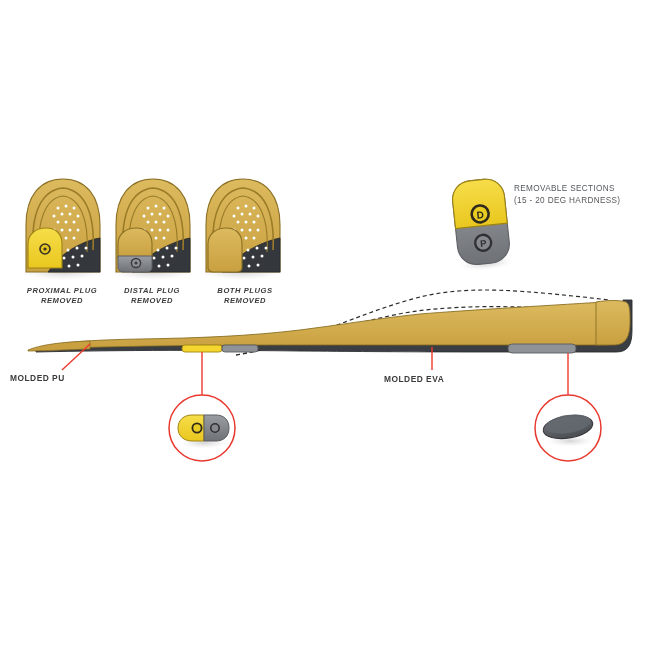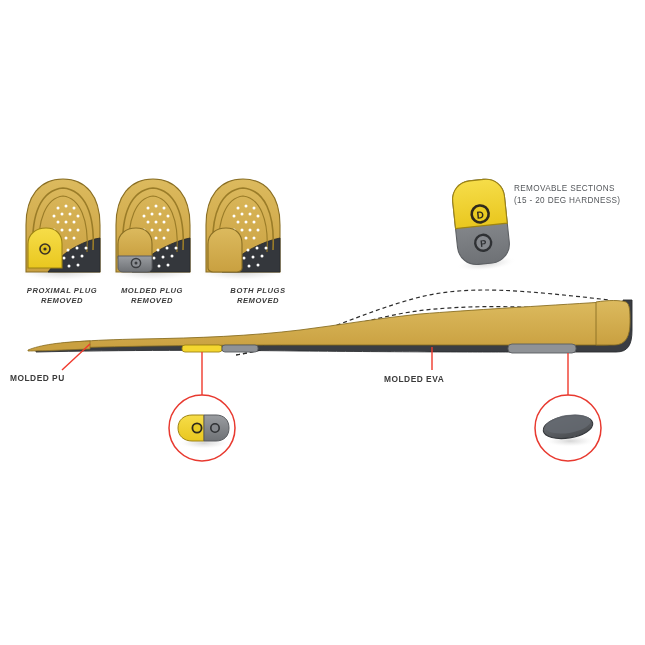--- a/index.html
+++ b/index.html
@@ -260,23 +260,23 @@
       <line x1="568" y1="353" x2="568" y2="396" stroke="#f0392c" stroke-width="1.4"></line>
       <circle cx="568" cy="428" r="33" fill="#ffffff" stroke="#e8392f" stroke-width="1.5"></circle>
       <ellipse cx="570" cy="441" rx="26" ry="6" fill="url(#shadowGrad)"></ellipse>
       <ellipse cx="568" cy="427" rx="25" ry="11" transform="rotate(-9 568 427)" fill="url(#discGrad)" stroke="#35383c" stroke-width="1.1"></ellipse>
       <ellipse cx="568" cy="424" rx="23" ry="9" transform="rotate(-9 568 424)" fill="#646870" stroke="none" opacity="0.85"></ellipse>
     </g>
   </svg>
 
   <div class="cap-label" style="left:4px;top:286px;width:116px;">PROXIMAL PLUG
 REMOVED</div>
-  <div class="cap-label" style="left:94px;top:286px;width:116px;">MOLDED PLUG
+  <div class="cap-label" style="left:94px;top:286px;width:116px;">DISTAL PLUG
 REMOVED</div>
-  <div class="cap-label" style="left:200px;top:286px;width:116px;">BOTH PLUGS
+  <div class="cap-label" style="left:187px;top:286px;width:116px;">BOTH PLUGS
 REMOVED</div>
 
   <div class="rs-label" style="left:506px;top:183px;width:124px;padding-left:8px;">REMOVABLE SECTIONS
 (15 - 20 DEG HARDNESS)</div>
 
   <div class="plain-label" style="left:10px;top:373px;">MOLDED PU</div>
   <div class="plain-label" style="left:384px;top:374px;">MOLDED EVA</div>
 
 </div>
 

